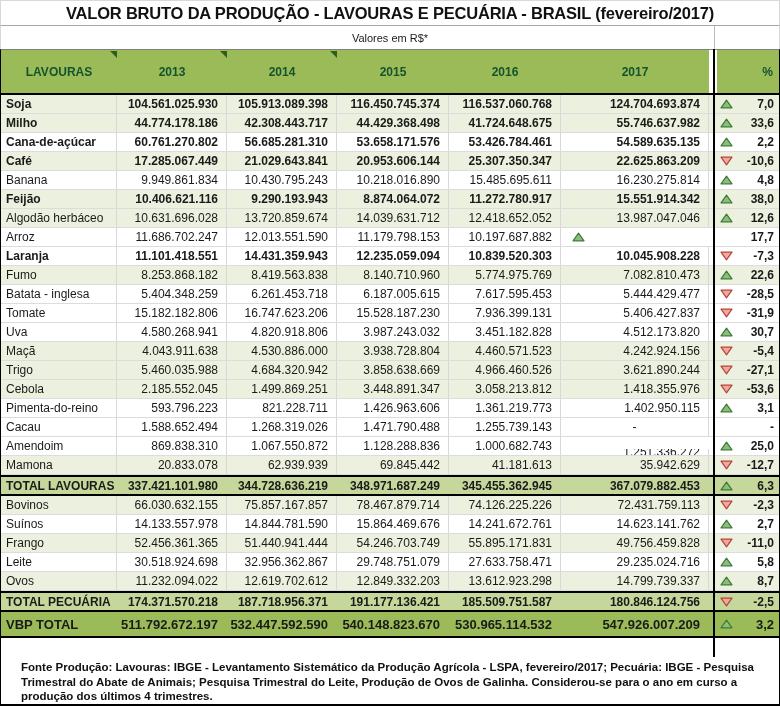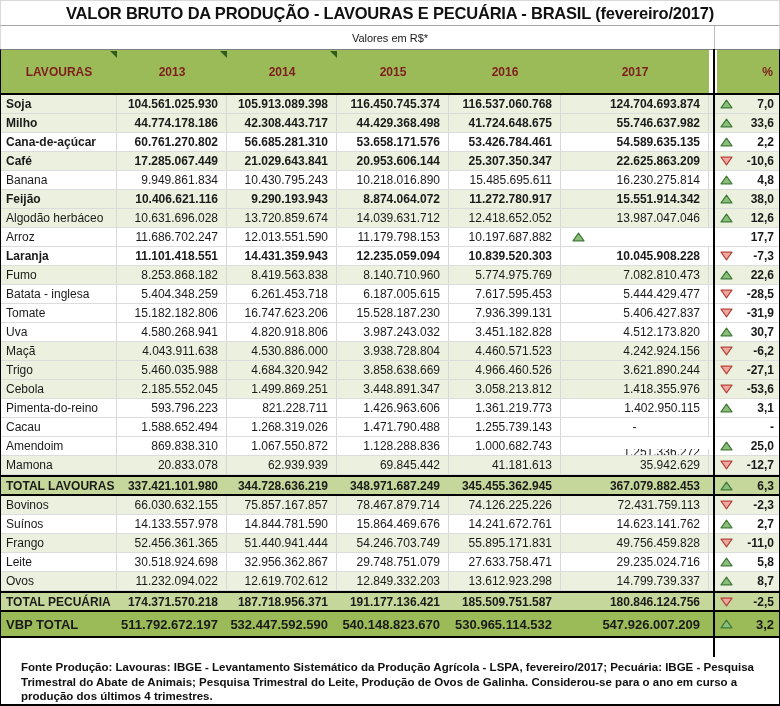--- a/index.html
+++ b/index.html
@@ -22,21 +22,21 @@
   }
 
   
   .header {
     position:relative; display:flex; height:46px;
     border-top:1px solid #7F7F7F; border-bottom:2px solid #000;
     border-left:1px solid #000; border-right:1px solid #000;
   }
   .hcell {
     display:flex; align-items:center; justify-content:center;
-    background:var(--header-green); color:#7f1d1d; font-weight:bold; font-size:12px;
+    background:var(--header-green); color:#14532d; font-weight:bold; font-size:12px;
   }
   .hgap { width:8px; background:#fff; }
   .c0{width:116px} .c1{width:110px} .c2{width:110px} .c3{width:112px} .c4{width:112px} .c5{width:148px}
   .cp{flex:1; justify-content:flex-end; padding-right:6px;}
   .cm {
     position:absolute; top:1px; width:0; height:0;
     border-top:7px solid var(--comment-marker); border-left:7px solid transparent;
   }
 
   
@@ -324,21 +324,21 @@
         <div class="cell num" style="width: 112px;">3.938.728.804</div>
         <div class="cell num" style="width: 112px;">4.460.571.523</div>
         <div class="cell num" style="width: 148px;">4.242.924.156</div>
         <div class="cell gapc"></div>
         <div class="cell pct">
           <span class="arr">
             <svg width="13" height="10" viewBox="0 0 13 10">
               <polygon points="1,1.2 12,1.2 6.5,8.8" style="fill:var(--down-arrow-fill);stroke:var(--down-arrow-stroke);stroke-width:1.2;stroke-linejoin:round"></polygon>
             </svg>
           </span>
-          <span class="pv">-6,2</span>
+          <span class="pv">-5,4</span>
         </div>
       </div>
       <div class="row r-data shaded">
         <div class="cell lab" style="width: 116px;">Trigo</div>
         <div class="cell num" style="width: 110px;">5.460.035.988</div>
         <div class="cell num" style="width: 110px;">4.684.320.942</div>
         <div class="cell num" style="width: 112px;">3.858.638.669</div>
         <div class="cell num" style="width: 112px;">4.966.460.526</div>
         <div class="cell num" style="width: 148px;">3.621.890.244</div>
         <div class="cell gapc"></div>

